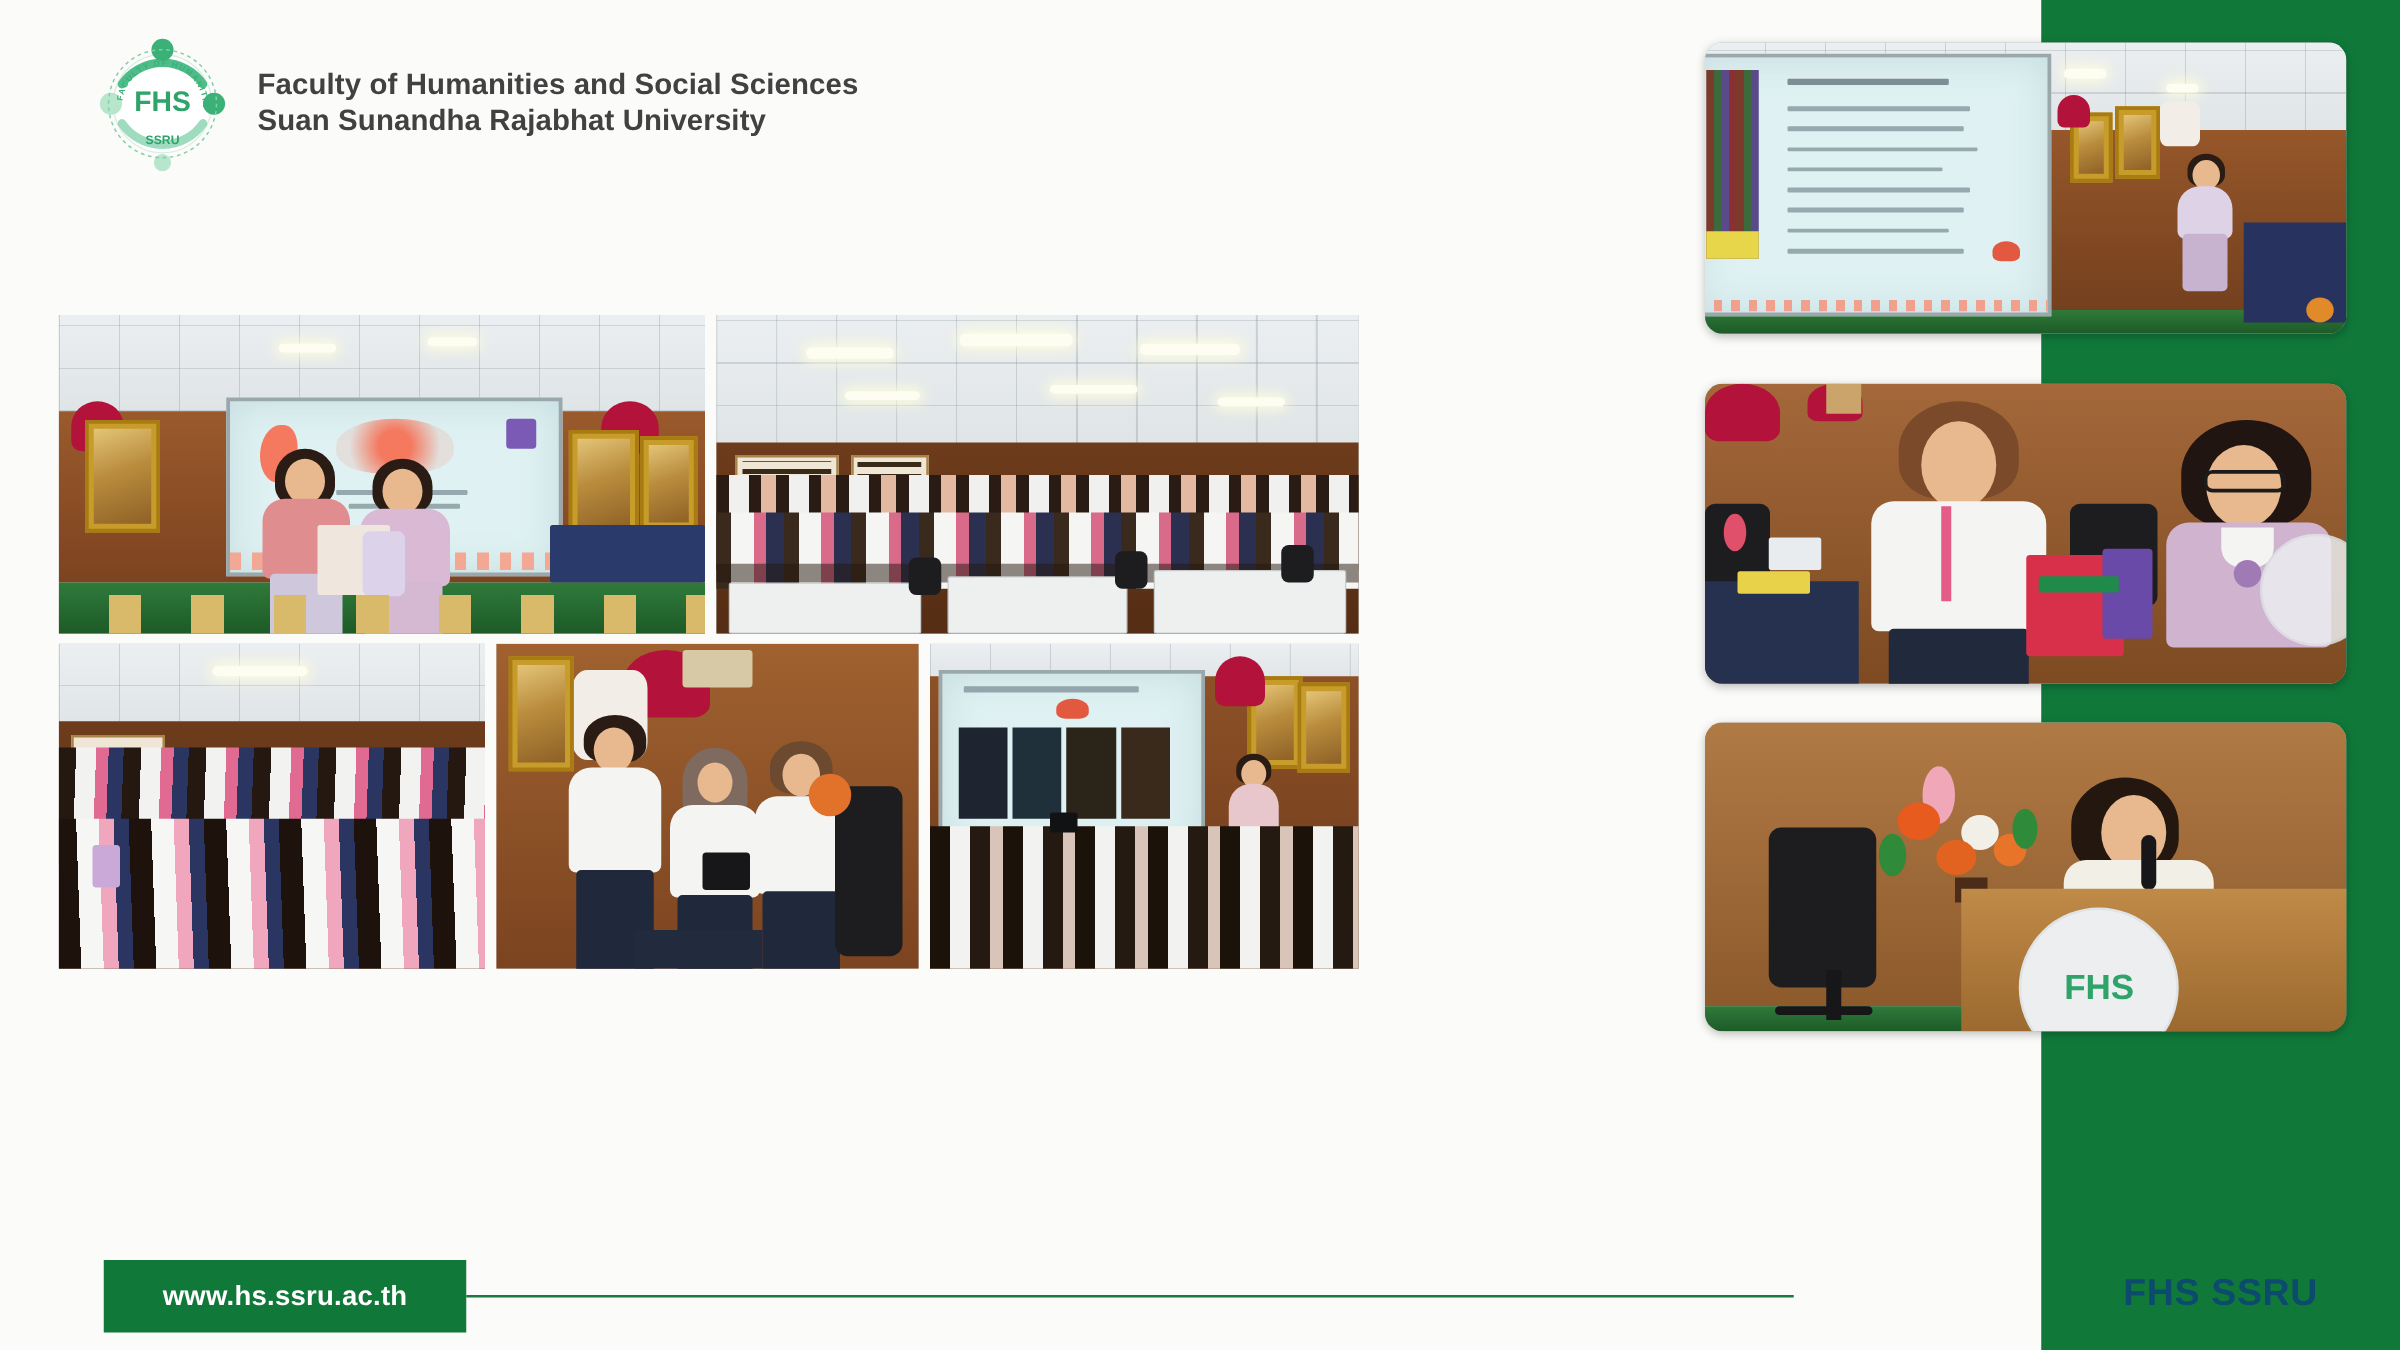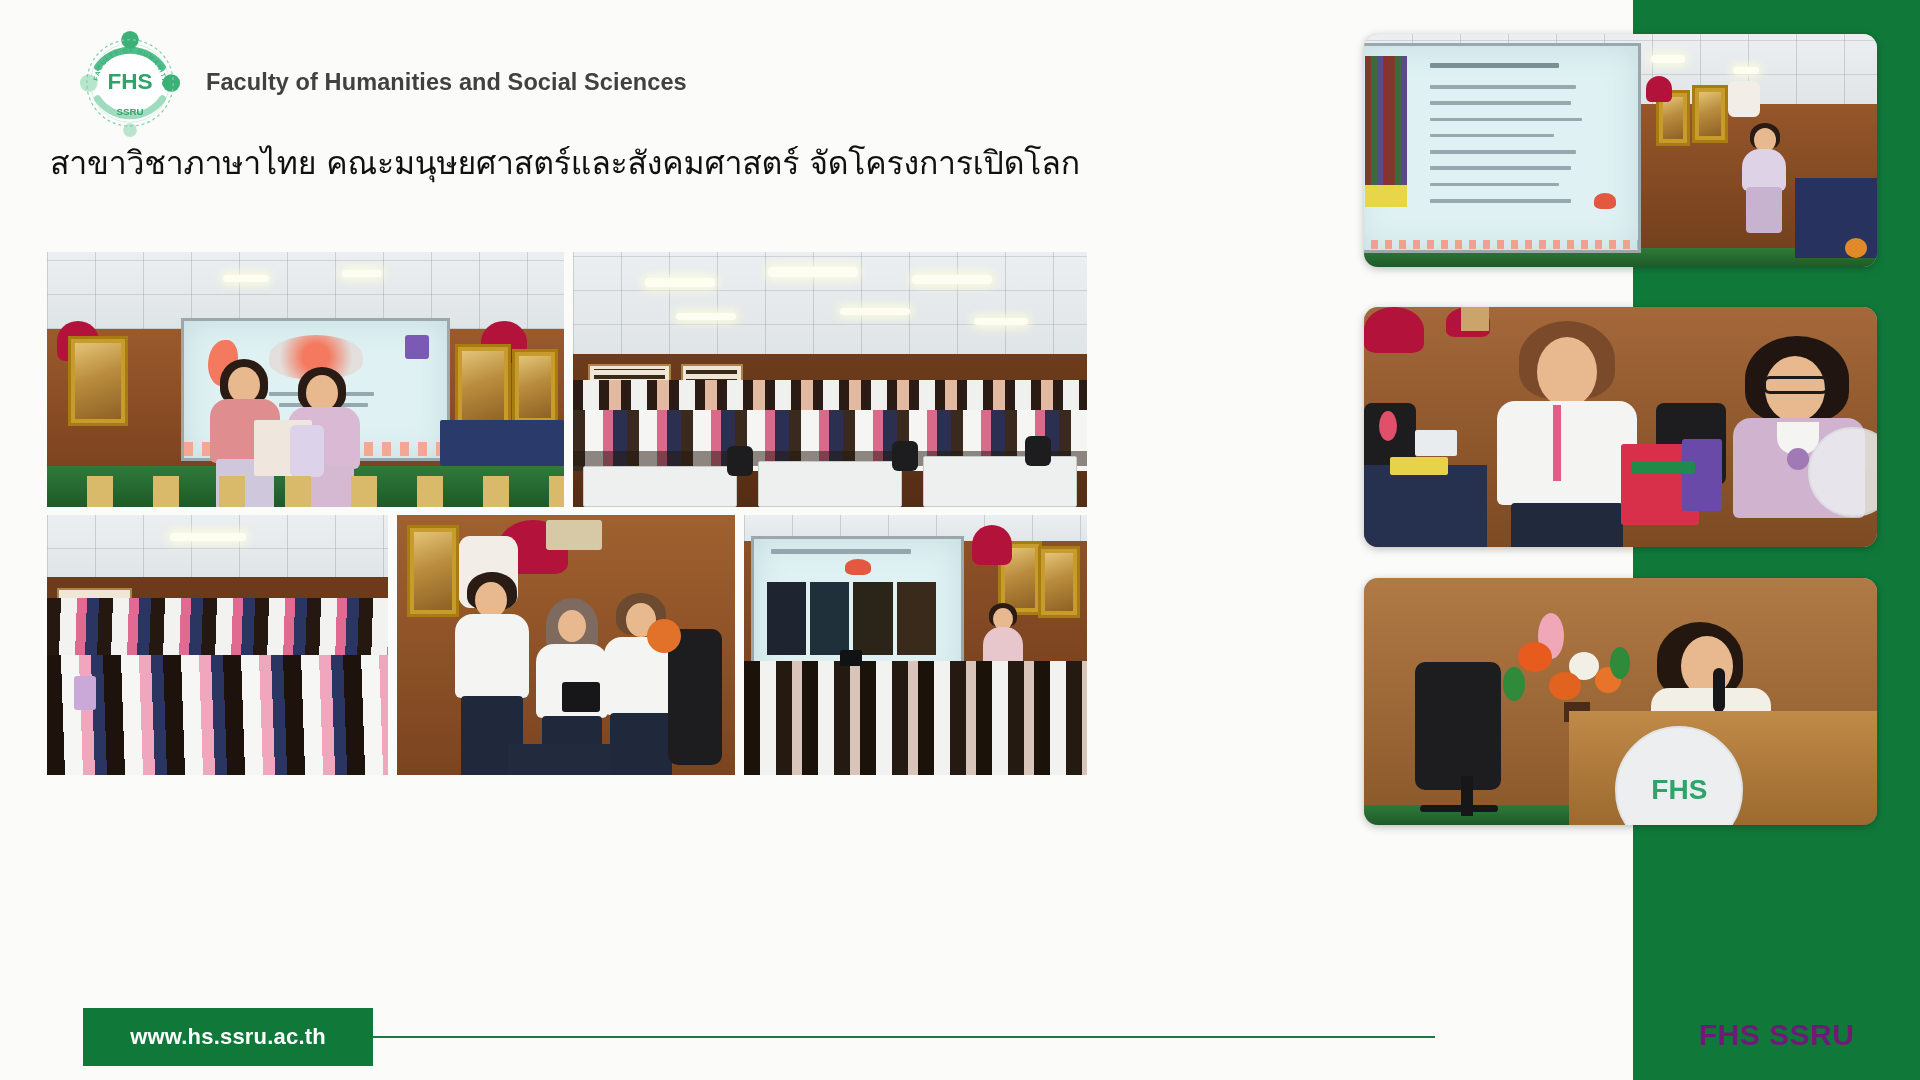--- a/index.html
+++ b/index.html
@@ -90,21 +90,21 @@
     width:1062px; height:2px; background:#1a7a42; z-index:7;
   }
   .footer-brand{
     position:absolute; right:0; top:1010px;
     width:287px; height:70px;
     display:flex; align-items:flex-start; justify-content:center;
     padding-top:8px;
     z-index:8;
   }
   .footer-brand span{
-    color:#701a75; font-weight:bold; font-size:30px; letter-spacing:.5px;
+    color:#0c4a6e; font-weight:bold; font-size:30px; letter-spacing:.5px;
   }
   .ceil{position:absolute;left:0;right:0;top:0;height:34%;
         background:linear-gradient(#eceff1,#dfe4e6);}
   .ceil:after{content:"";position:absolute;inset:0;
         background:
           repeating-linear-gradient(90deg,rgba(150,160,165,.4) 0 1px,transparent 1px 48px),
           repeating-linear-gradient(0deg,rgba(150,160,165,.35) 0 1px,transparent 1px 34px);}
   .lamp{position:absolute;height:7px;border-radius:4px;background:#fdfdf2;
         box-shadow:0 0 10px 3px rgba(255,255,220,.85);}
   .wall{position:absolute;left:0;right:0;
@@ -153,25 +153,25 @@
       <text x="55" y="66" text-anchor="middle" font-family="Liberation Sans, sans-serif" font-size="23" font-weight="bold" fill="#2ea36a">FHS</text>
       <text x="55" y="93" text-anchor="middle" font-family="Liberation Sans, sans-serif" font-size="10" font-weight="bold" fill="#2ea36a">SSRU</text>
       <path id="ringpath" d="M22 62 A33 33 0 1 1 88 62" fill="none"></path>
       <text font-family="Liberation Sans, sans-serif" font-size="6.6" font-weight="bold" fill="#3bb077" letter-spacing="1.1">
         <textPath href="#ringpath" startOffset="4%">FACULTY OF HUMANITIES AND SOCIAL SCIENCES</textPath>
       </text>
     </svg>
   </div>
   <div class="header-text">
     <div>Faculty of Humanities and Social Sciences</div>
+    <div>Suan Sunandha Rajabhat University</div>
   </div>
 </div>
 
 <div class="headline">
-  <span>สาขาวิชาภาษาไทย คณะมนุษยศาสตร์และสังคมศาสตร์ จัดโครงการเปิดโลก</span>
 </div>
 
 <div class="collage">
 
   <div class="row r1">
 
     <div class="ph p1">
       <div class="ph-inner">
         <div class="ceil" style="height:30%"></div>
         <div class="lamp" style="left:34%;top:9%;width:46px"></div>

